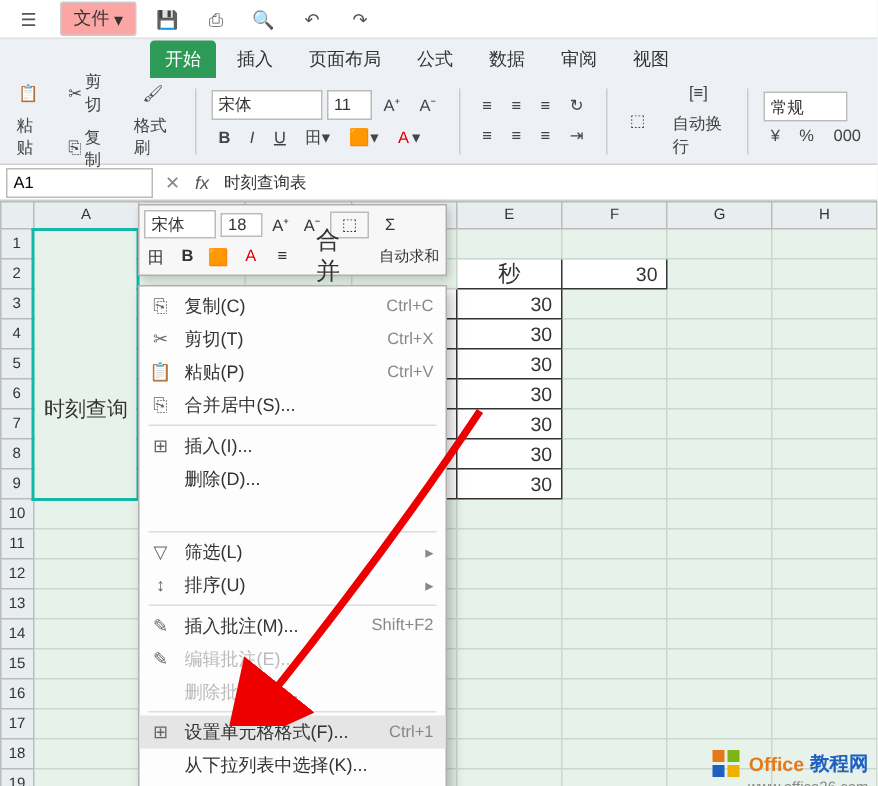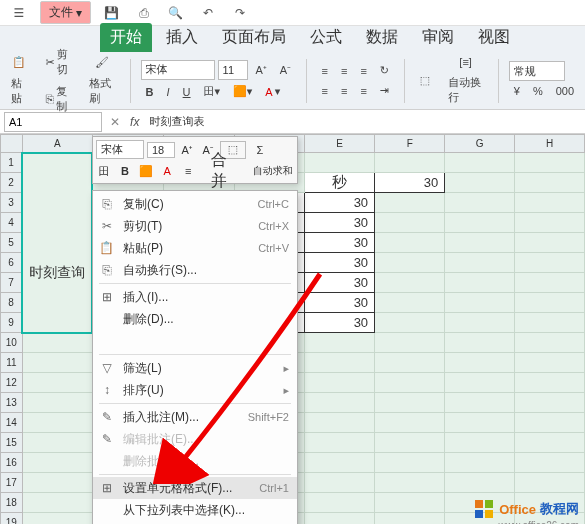--- a/index.html
+++ b/index.html
@@ -1,21 +1,21 @@
 <!DOCTYPE html>
 <html><head>
 <meta charset="utf-8">
 <style>
 *{box-sizing:border-box;margin:0;padding:0;font-family:"Microsoft YaHei",SimSun,sans-serif;}
 body{width:585px;height:524px;background:#fff;overflow:hidden;position:relative;font-size:12px;color:#333;}
 .titlebar{height:26px;background:#fff;border-bottom:1px solid #e0e0e0;display:flex;align-items:center;gap:10px;padding:0 8px;}
 .titlebar .tlbtn{width:22px;height:20px;display:flex;align-items:center;justify-content:center;color:#555;}
 .titlebar .filebtn{padding:2px 8px;background:#fca5a5;border:1px solid #ccc;border-radius:2px;display:flex;align-items:center;gap:3px;}
 .tabbar{height:26px;background:#edf1f5;display:flex;align-items:flex-end;padding-left:100px;gap:4px;}
-.tabbar .tab{padding:4px 10px;font-size:16px;color:#333;}
+.tabbar .tab{padding:4px 10px;font-size:12px;color:#333;}
 .tabbar .tab.active{background:#2e9a57;color:#fff;border-radius:3px 3px 0 0;}
 .ribbon{height:58px;background:#edf1f5;border-bottom:1px solid #d0d0d0;display:flex;align-items:center;padding:2px 6px;gap:8px;}
 .ribbon-group{display:flex;flex-direction:column;align-items:center;gap:1px;}
 .ribbon-row{display:flex;align-items:center;gap:3px;}
 .rbtn{padding:2px 4px;border:1px solid transparent;display:flex;align-items:center;gap:2px;font-size:11px;color:#444;}
 .vsep{width:1px;height:44px;background:#ccc;margin:0 2px;}
 .fontsel{height:20px;border:1px solid #bbb;background:#fff;padding:0 4px;font-size:11px;display:flex;align-items:center;}
 .namebox-row{height:24px;border-bottom:1px solid #d0d0d0;display:flex;align-items:center;background:#fff;}
 .namebox{width:98px;height:20px;margin:0 4px;border:1px solid #bbb;padding:0 4px;font-size:11px;}
 .fx{padding:0 6px;color:#555;font-style:italic;}
@@ -409,21 +409,21 @@
         <span class="lbl">剪切(T)</span>
         <span class="sc">Ctrl+X</span>
       </div>
   <div class="mi">
         <span class="ico">📋</span>
         <span class="lbl">粘贴(P)</span>
         <span class="sc">Ctrl+V</span>
       </div>
   <div class="mi">
         <span class="ico">⎘</span>
-        <span class="lbl">自动换行(S)...</span>
+        <span class="lbl">合并居中(S)...</span>
       </div>
   <div class="sep"></div>
   <div class="mi">
         <span class="ico">⊞</span>
         <span class="lbl">插入(I)...</span>
       </div>
   <div class="mi">
         <span class="ico"></span>
         <span class="lbl">删除(D)...</span>
       </div>

